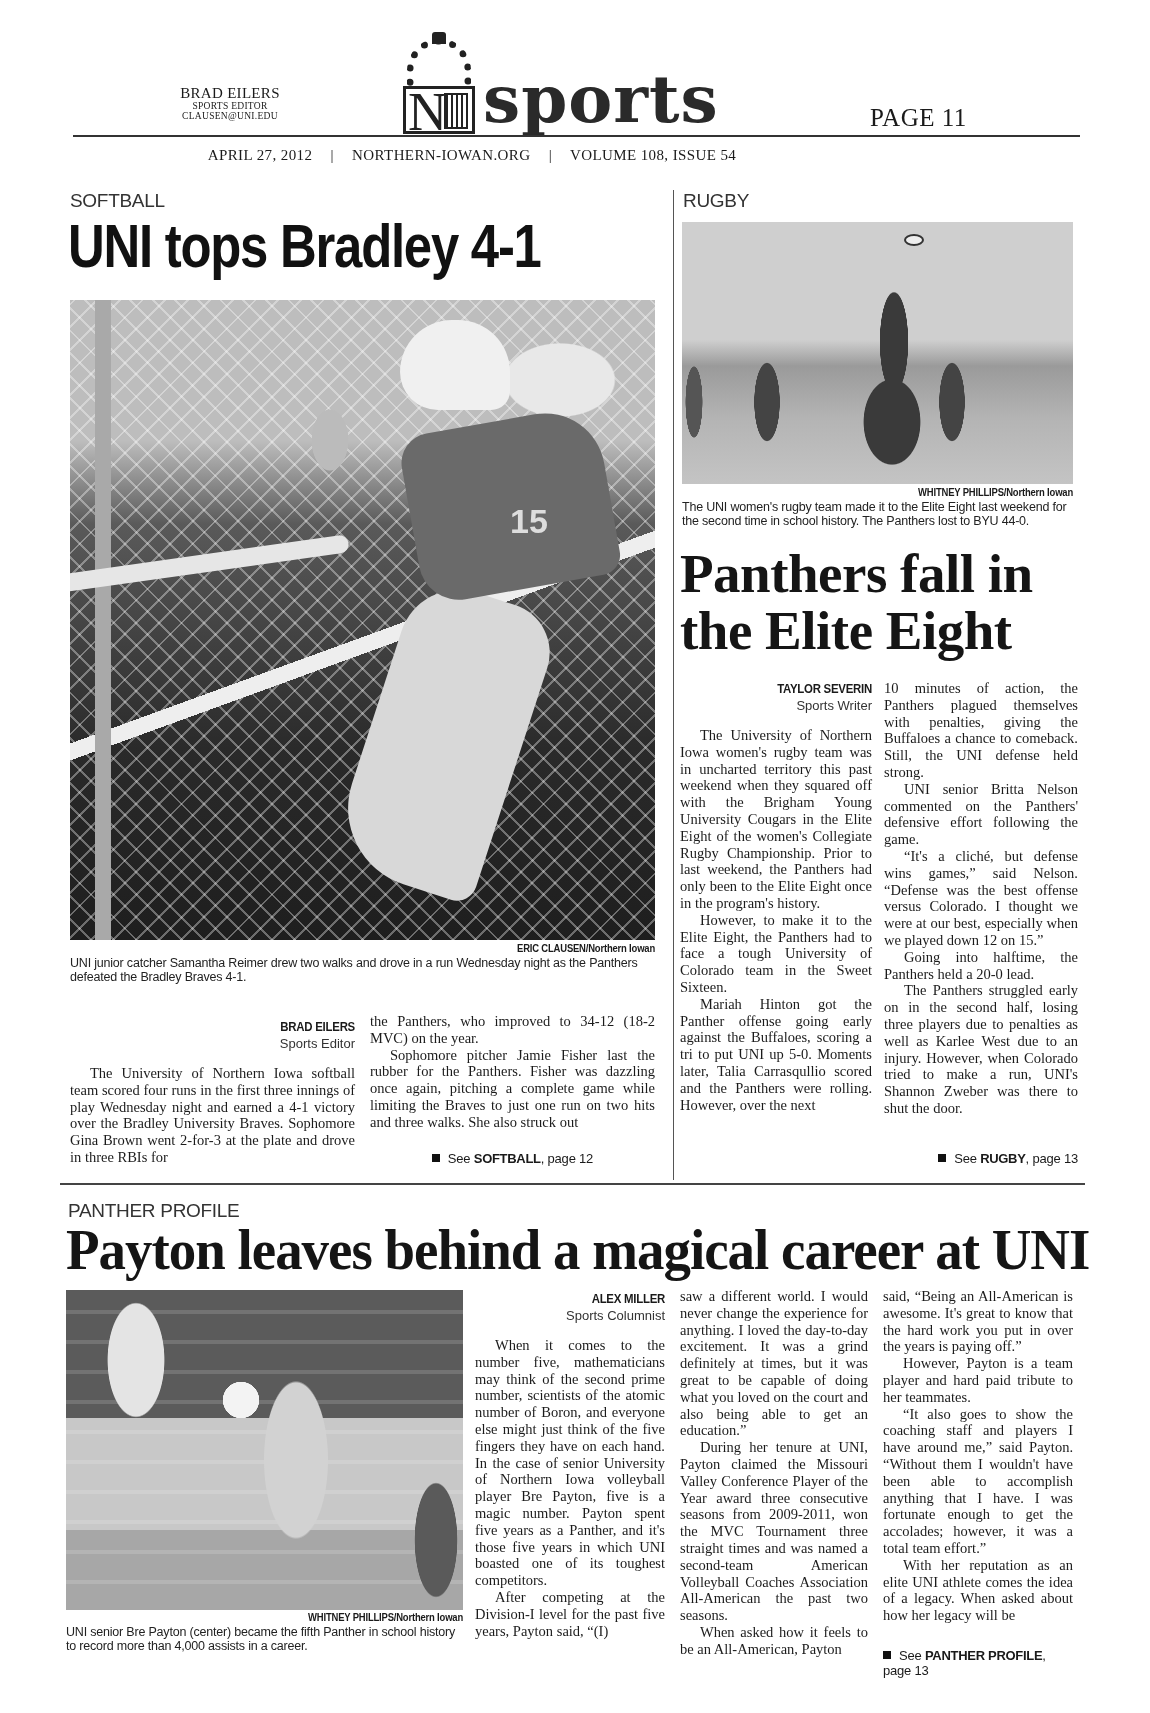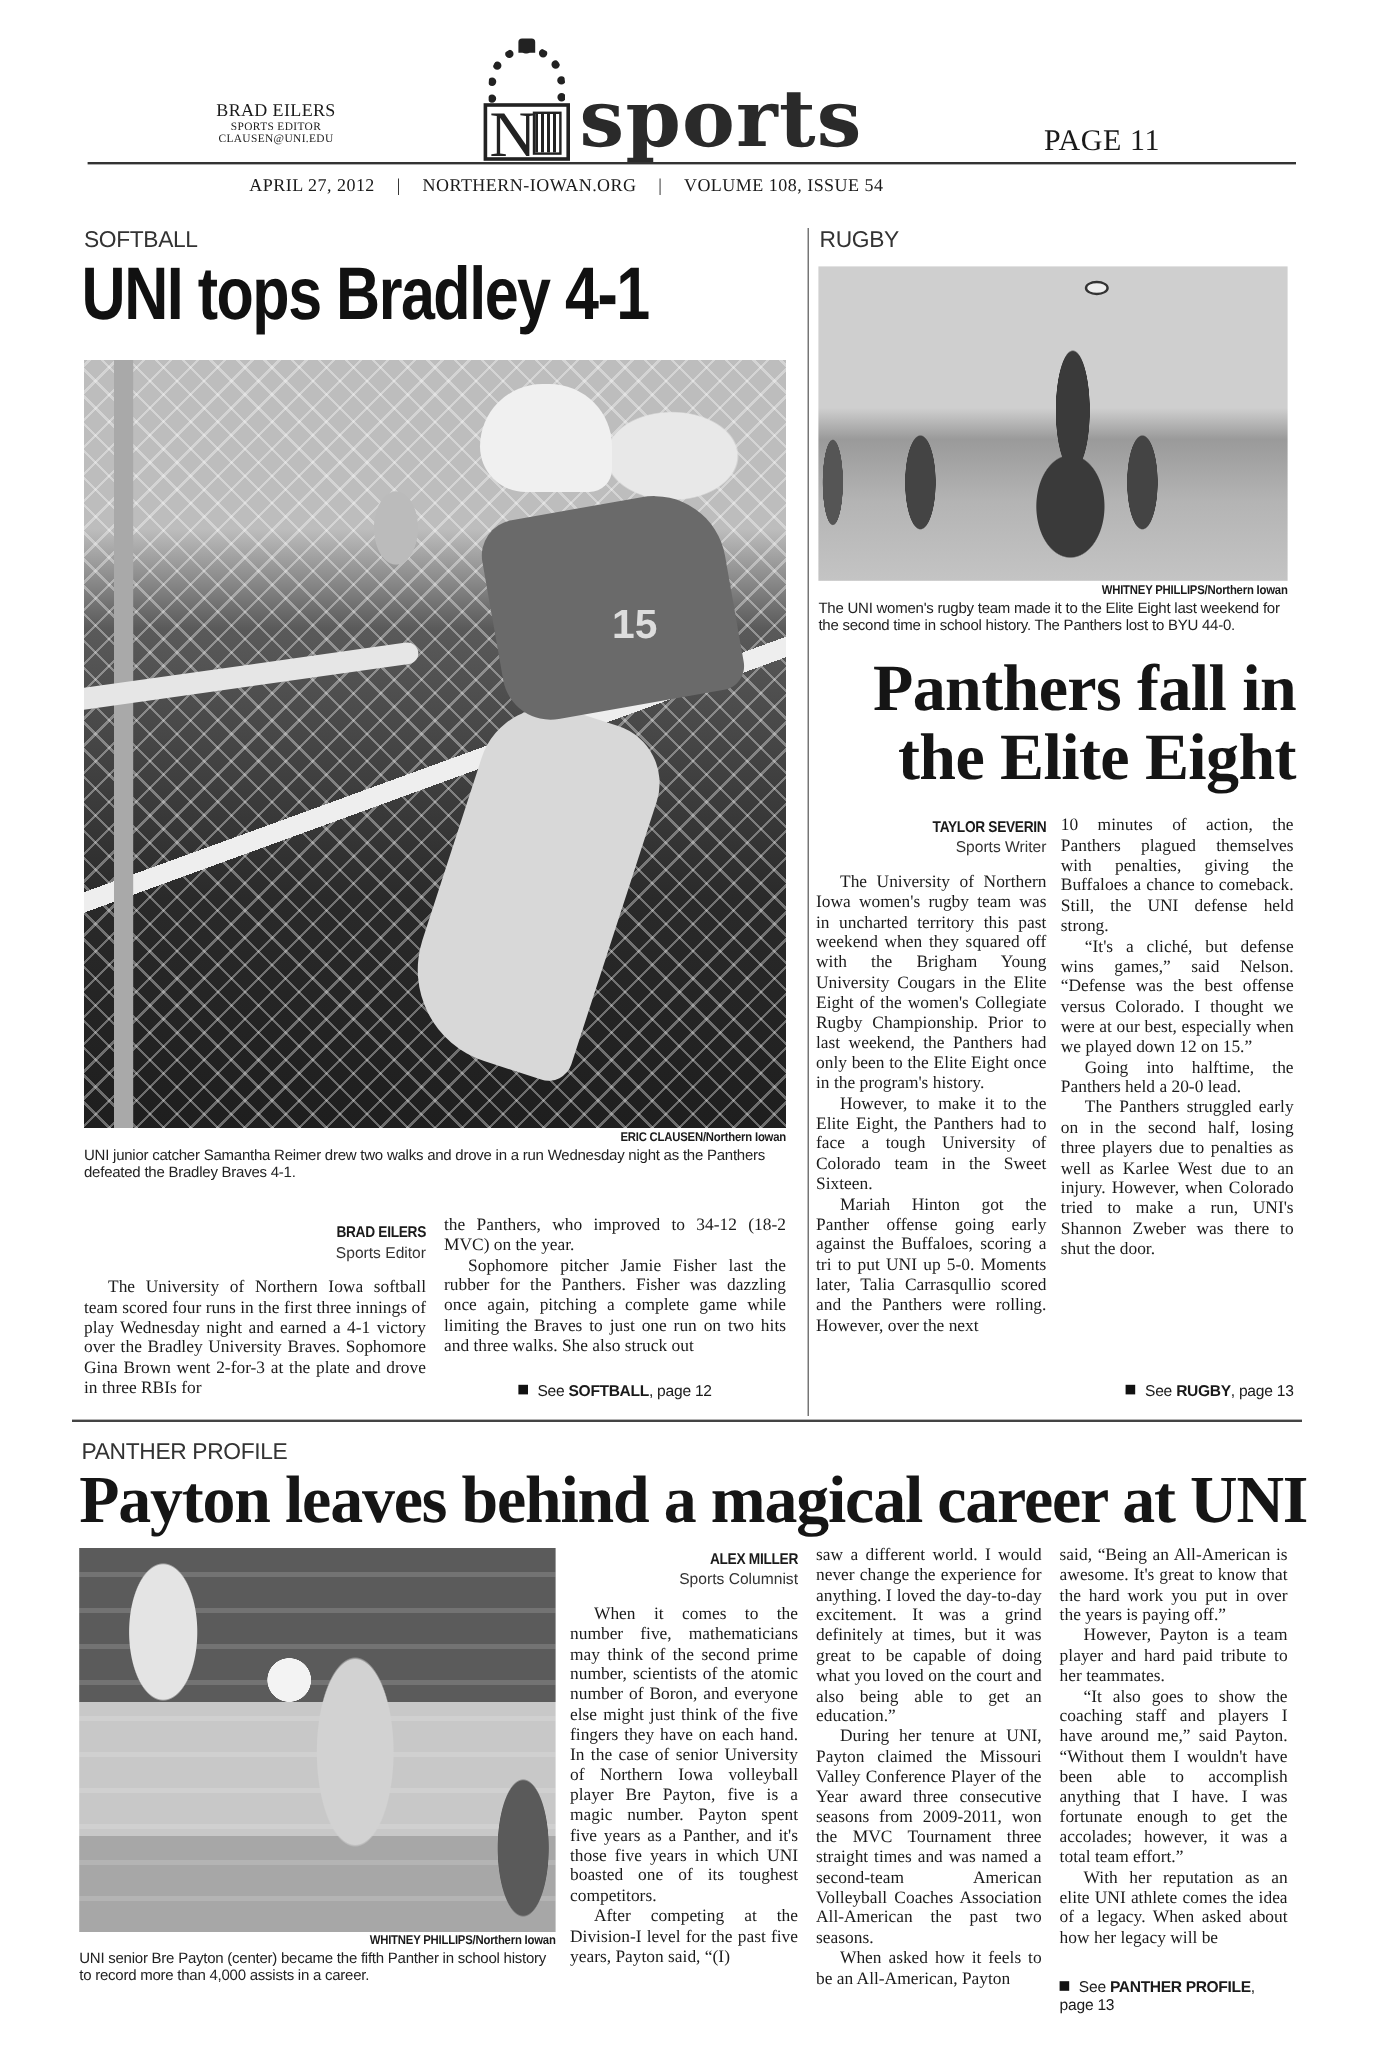--- a/index.html
+++ b/index.html
@@ -78,21 +78,21 @@
       radial-gradient(ellipse 20px 70px at 212px 120px, #3a3a3a 0 70%, transparent 72%),
       radial-gradient(ellipse 40px 60px at 210px 200px, #3a3a3a 0 70%, transparent 72%),
       radial-gradient(ellipse 18px 55px at 85px 180px, #444 0 70%, transparent 72%),
       radial-gradient(ellipse 18px 55px at 270px 180px, #444 0 70%, transparent 72%),
       radial-gradient(ellipse 12px 50px at 12px 180px, #555 0 70%, transparent 72%),
       linear-gradient(180deg, #cfcfcf 0 45%, #9a9a9a 55%, #b4b4b4 75%, #c4c4c4 100%);
   }
   .rugby-ball { position: absolute; left: 222px; top: 12px; width: 20px; height: 12px; border: 2px solid #333; border-radius: 50%; background: #eee; }
   .rugby-credit { left: 682px; top: 486px; width: 391px; }
   .rugby-cutline { left: 682px; top: 500px; width: 395px; }
-  .rugby-head { left: 680px; top: 545px; width: 400px; text-align: right; font-family: "Liberation Serif", serif; font-weight: bold; font-size: 55px; line-height: 57px; letter-spacing: -0.5px; color: #151515; }
+  .rugby-head { left: 680px; top: 545px; width: 400px; text-align: left; font-family: "Liberation Serif", serif; font-weight: bold; font-size: 55px; line-height: 57px; letter-spacing: -0.5px; color: #151515; }
   .rugby-byline { left: 680px; top: 680px; width: 192px; }
   .rugby-col1 { left: 680px; top: 727px; width: 192px; }
   .rugby-col2 { left: 884px; top: 680px; width: 194px; }
   .rugby-jump { left: 884px; top: 1151px; width: 194px; }
 
   .hrule { left: 60px; top: 1183px; width: 1025px; height: 2px; background: #444; }
 
   
   .profile-kicker { left: 68px; top: 1200px; }
   .profile-head { left: 66px; top: 1218px; font-family: "Liberation Serif", serif; font-weight: bold; font-size: 56px; line-height: 64px; letter-spacing: -1px; transform: scaleX(0.98); transform-origin: left top; white-space: nowrap; color: #151515; }
@@ -186,20 +186,21 @@
   <span class="byline-name">TAYLOR SEVERIN</span>
   <span class="byline-title">Sports Writer</span>
 </div>
 <div class="abs col rugby-col1">
   <p>The University of Northern Iowa women's rugby team was in uncharted territory this past weekend when they squared off with the Brigham Young University Cougars in the Elite Eight of the women's Collegiate Rugby Championship. Prior to last weekend, the Panthers had only been to the Elite Eight once in the program's history.</p>
   <p>However, to make it to the Elite Eight, the Panthers had to face a tough University of Colorado team in the Sweet Sixteen.</p>
   <p>Mariah Hinton got the Panther offense going early against the Buffaloes, scoring a tri to put UNI up 5-0. Moments later, Talia Carrasqullio scored and the Panthers were rolling. However, over the next</p>
 </div>
 <div class="abs col rugby-col2">
   <p class="noindent">10 minutes of action, the Panthers plagued themselves with penalties, giving the Buffaloes a chance to comeback. Still, the UNI defense held strong.</p>
+  <p>UNI senior Britta Nelson commented on the Panthers' defensive effort following the game.</p>
   <p>“It's a cliché, but defense wins games,” said Nelson. “Defense was the best offense versus Colorado. I thought we were at our best, especially when we played down 12 on 15.”</p>
   <p>Going into halftime, the Panthers held a 20-0 lead.</p>
   <p>The Panthers struggled early on in the second half, losing three players due to penalties as well as Karlee West due to an injury. However, when Colorado tried to make a run, UNI's Shannon Zweber was there to shut the door.</p>
 </div>
 <div class="abs jump rugby-jump">
   <span class="sq"></span><span>See</span> <b>RUGBY</b><span>, page 13</span>
 </div>
 
 <div class="abs hrule"></div>
 

